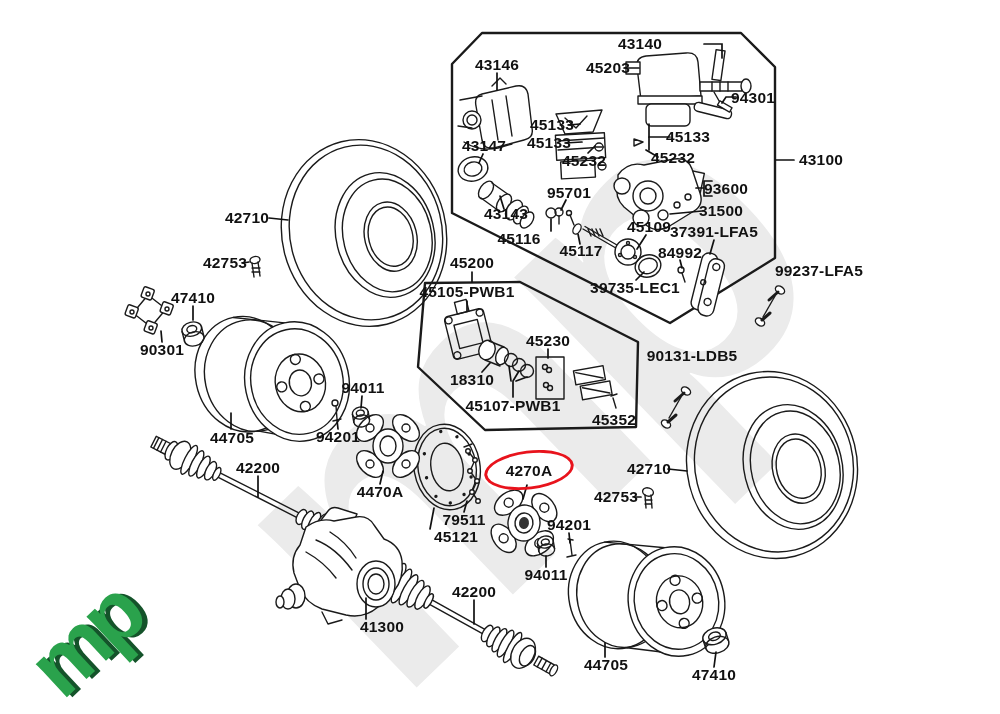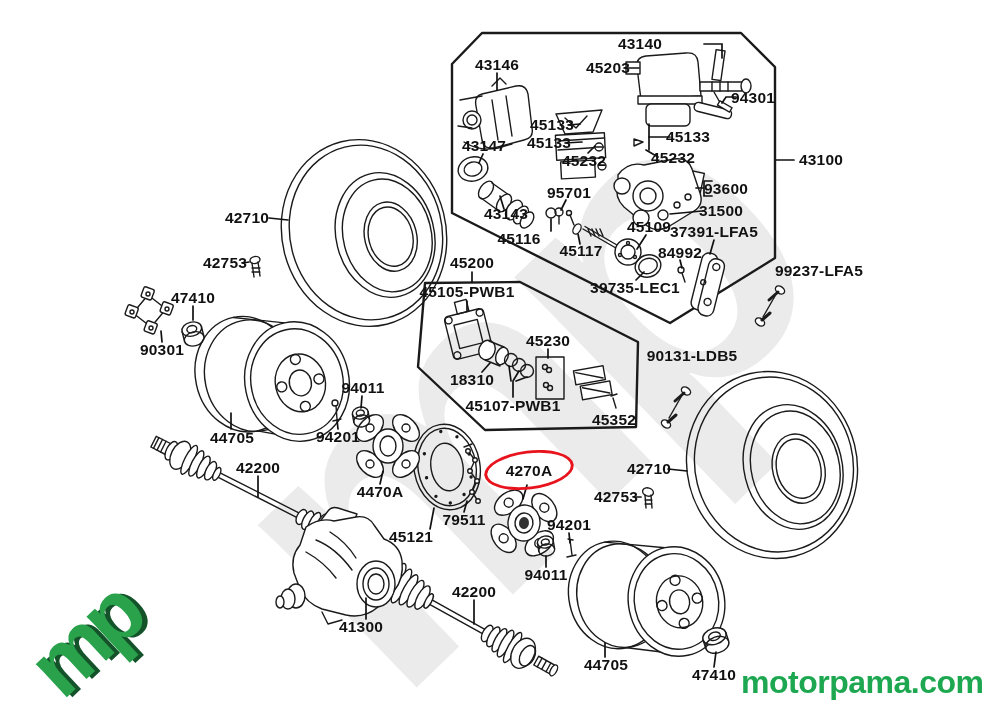--- a/index.html
+++ b/index.html
@@ -485,31 +485,30 @@
   <div class="lbl" style="left:247px;top:218px">42710</div>
   <div class="lbl" style="left:225px;top:263px">42753</div>
   <div class="lbl" style="left:193px;top:298px">47410</div>
   <div class="lbl" style="left:162px;top:350px">90301</div>
   <div class="lbl" style="left:232px;top:438px">44705</div>
   <div class="lbl" style="left:363px;top:388px">94011</div>
   <div class="lbl" style="left:338px;top:437px">94201</div>
   <div class="lbl" style="left:258px;top:468px">42200</div>
   <div class="lbl" style="left:380px;top:492px">4470A</div>
   <div class="lbl" style="left:464px;top:520px">79511</div>
-  <div class="lbl" style="left:411px;top:537px">45121</div>
-  <div class="lbl" style="left:361px;top:627px">41300</div>
+  <div class="lbl" style="left:456px;top:537px">45121</div>
+  <div class="lbl" style="left:382px;top:627px">41300</div>
   <div class="lbl" style="left:474px;top:592px">42200</div>
   <div class="lbl" style="left:529px;top:471px">4270A</div>
   <div class="lbl" style="left:649px;top:469px">42710</div>
   <div class="lbl" style="left:616px;top:497px">42753</div>
   <div class="lbl" style="left:569px;top:525px">94201</div>
   <div class="lbl" style="left:546px;top:575px">94011</div>
   <div class="lbl" style="left:606px;top:665px">44705</div>
   <div class="lbl" style="left:714px;top:675px">47410</div>
 
   <div class="hl"></div>
 
   <div class="logo">
     <span>mp</span>
   </div>
-  <div class="site">motorpama.com</div>
 
 </div>
 
 </body></html>

